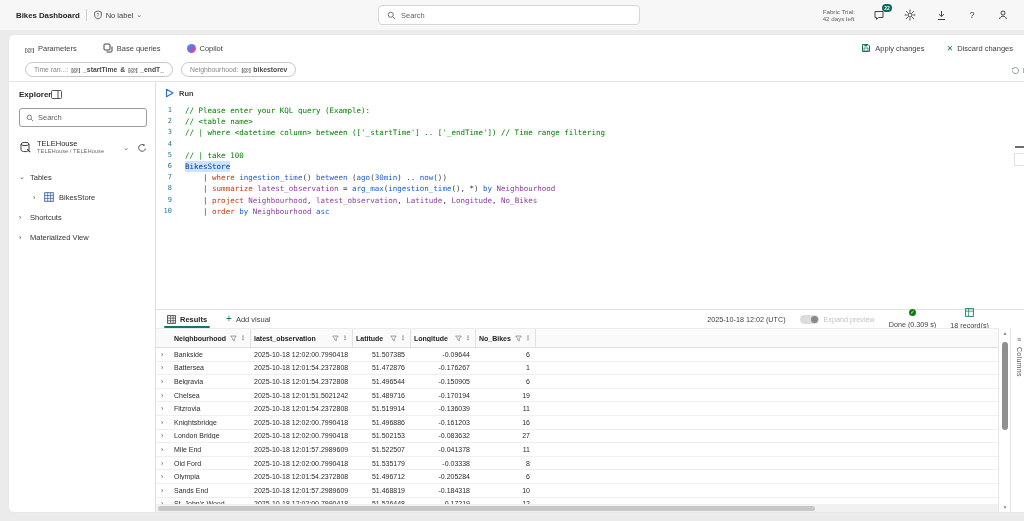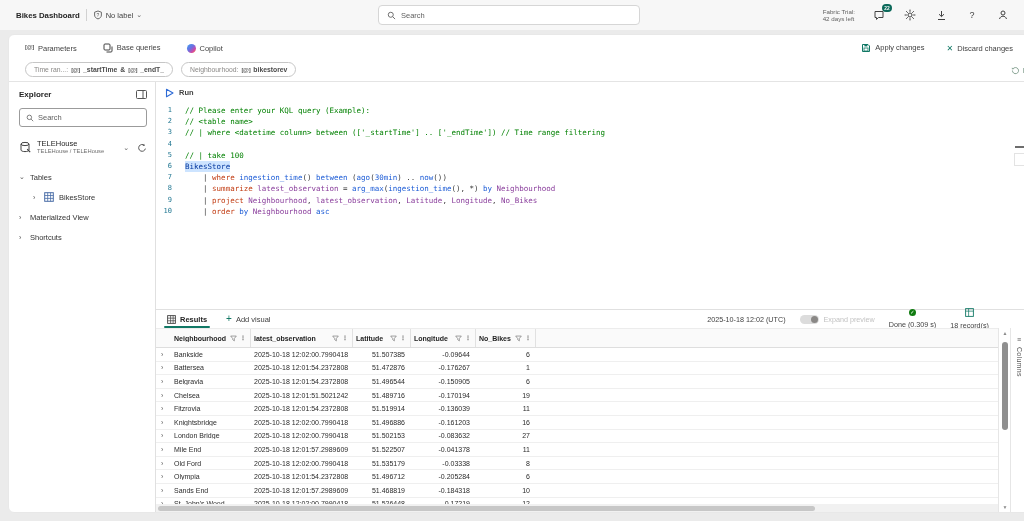--- a/index.html
+++ b/index.html
@@ -18,36 +18,36 @@
   .tb-right { position:absolute; right:0; top:0; height:30px; display:flex; align-items:center; gap:17px; padding-right:14px; }
   .trial { font-size:6.2px; line-height:7.5px; color:#616161; }
   .tb-ic { position:relative; width:14px; height:14px; display:flex; align-items:center; justify-content:center; color:#424242; }
   .badge { position:absolute; top:-4px; right:-6px; min-width:10px; height:8px; border-radius:5px; background:#0c695a; color:#fff; font-size:4.8px; font-weight:700; display:flex; align-items:center; justify-content:center; padding:0 2px; }
   .qmark { font-size:9px; color:#424242; }
 
   
   .card { position:absolute; left:8px; top:34px; width:1020px; height:479px; background:#ffffff; border-radius:6px 0 0 6px; border:1px solid #e8e8e8; overflow:hidden; display:flex; flex-direction:column; }
 
   .ribbon { height:26px; display:flex; align-items:center; padding:0 14px 0 16px; }
-  .rb-btn { display:flex; align-items:flex-start; gap:4px; margin-right:26px; color:#424242; font-size:7.5px; cursor:default; }
+  .rb-btn { display:flex; align-items:flex-end; gap:4px; margin-right:26px; color:#424242; font-size:7.5px; cursor:default; }
   .rb-right { margin-left:auto; display:flex; align-items:center; gap:22px; }
   .param-ic { font-size:6px; color:#5b5b5b; font-weight:600; letter-spacing:-0.3px; }
   .copilot-dot { width:9px; height:9px; border-radius:50%; background:linear-gradient(135deg,#3aa0f3 0%,#6e6ee0 45%,#d646a0 75%,#f5a623 100%); }
   .accent { color:#117865; }
 
   .pillsrow { height:21px; display:flex; align-items:center; gap:8px; padding:0 16px 3px 16px; border-bottom:1px solid #e4e4e4; position:relative; }
   .pill { display:flex; align-items:center; gap:3px; height:15px; border:1px solid #c6c6c6; border-radius:8px; padding:0 8px; color:#8a8886; font-size:6.8px; background:#fff; }
   .pill b { color:#4a4a4a; font-weight:700; }
   .reset { position:absolute; right:-14px; top:5px; display:flex; align-items:center; gap:3px; color:#7d9b8a; font-size:7px; }
 
   .main { flex:1; display:flex; min-height:0; }
 
   
   .explorer { width:147px; border-right:1px solid #e0e0e0; padding:8px 8px 0 10px; flex-shrink:0; }
-  .ex-head { display:flex; align-items:center; justify-content:space-between; }
+  .ex-head { display:flex; align-items:center; }
   .ex-title { font-size:8px; font-weight:700; }
   .ex-search { margin-top:9px; height:19px; border:1px solid #9b9b9b; border-radius:3px; background:#fff; display:flex; align-items:center; gap:4px; padding:0 6px; color:#616161; }
   .db-row { margin-top:13px; display:flex; align-items:center; gap:5px; }
   .db-name { font-size:7.5px; color:#242424; line-height:8px; }
   .db-sub { font-size:5.8px; color:#707070; line-height:7px; }
   .db-actions { margin-left:auto; display:flex; align-items:center; gap:8px; color:#555; }
   .tree { margin-top:12px; }
   .tree-row { display:flex; align-items:center; gap:5px; height:20px; color:#333; font-size:7.5px; }
   .tree-row .tw { font-size:7px; color:#555; width:6px; }
   .tree-child { padding-left:14px; }
@@ -281,25 +281,25 @@
               <rect x="0.7" y="0.7" width="8.6" height="8.6" fill="none" stroke="#4a6da7" stroke-width="1"></rect>
               <line x1="0.7" y1="3.5" x2="9.3" y2="3.5" stroke="#4a6da7" stroke-width="0.8"></line>
               <line x1="3.7" y1="0.7" x2="3.7" y2="9.3" stroke="#4a6da7" stroke-width="0.8"></line>
               <line x1="6.6" y1="0.7" x2="6.6" y2="9.3" stroke="#4a6da7" stroke-width="0.8"></line>
               <line x1="0.7" y1="6.4" x2="9.3" y2="6.4" stroke="#4a6da7" stroke-width="0.8"></line>
             </svg>
           <span>BikesStore</span>
         </div>
         <div class="tree-row">
             <span class="tw">›</span>
-            <span>Materialized View</span>
+            <span>Shortcuts</span>
           </div>
         <div class="tree-row">
             <span class="tw">›</span>
-            <span>Shortcuts</span>
+            <span>Materialized View</span>
           </div>
       </div>
     </aside>
 
     <section class="work">
       <div class="editor">
         <div class="run-row">
           <span class="rb-btn" style="margin:0;gap:5px;font-weight:700">
             <svg class="icon-svg" width="9" height="10" viewBox="0 0 9 10">
                 <path d="M1.5 1.2L8 5L1.5 8.8z" fill="none" stroke="#2e6bd6" stroke-width="1.1" stroke-linejoin="round"></path>

